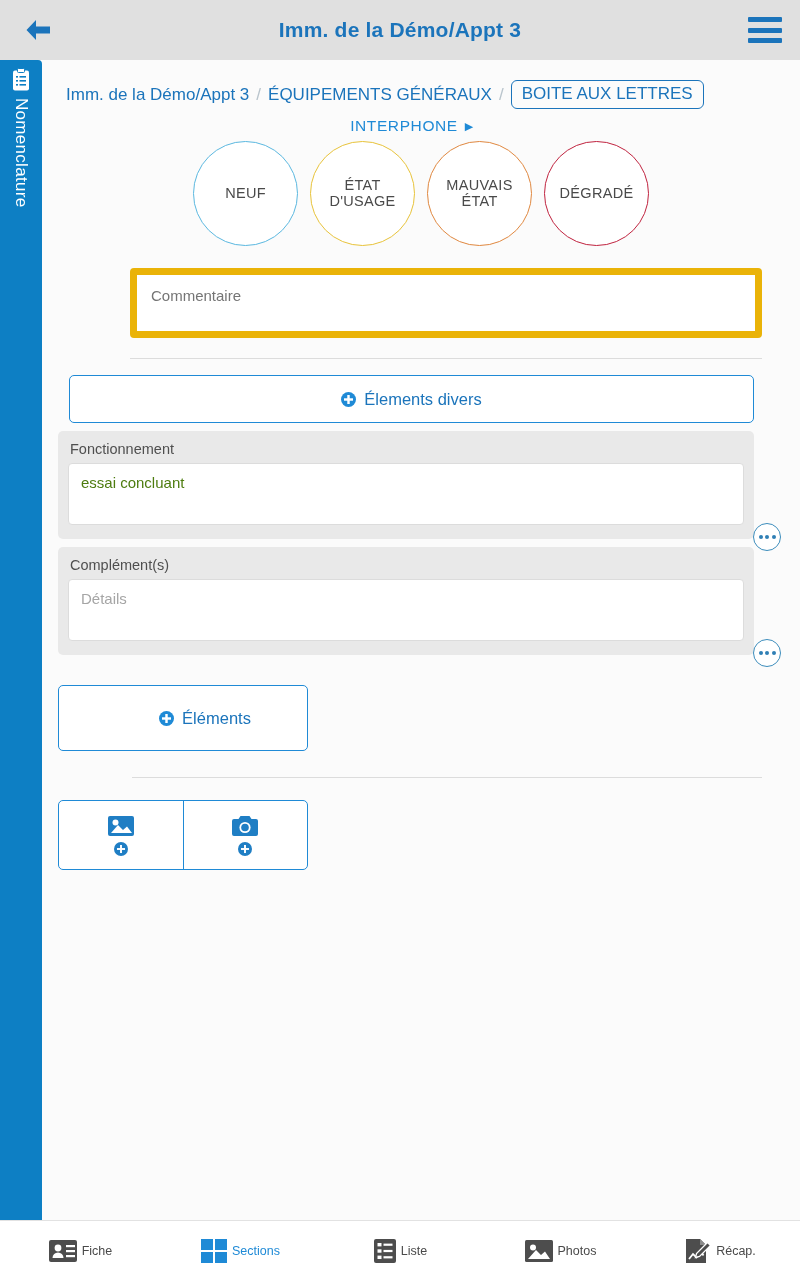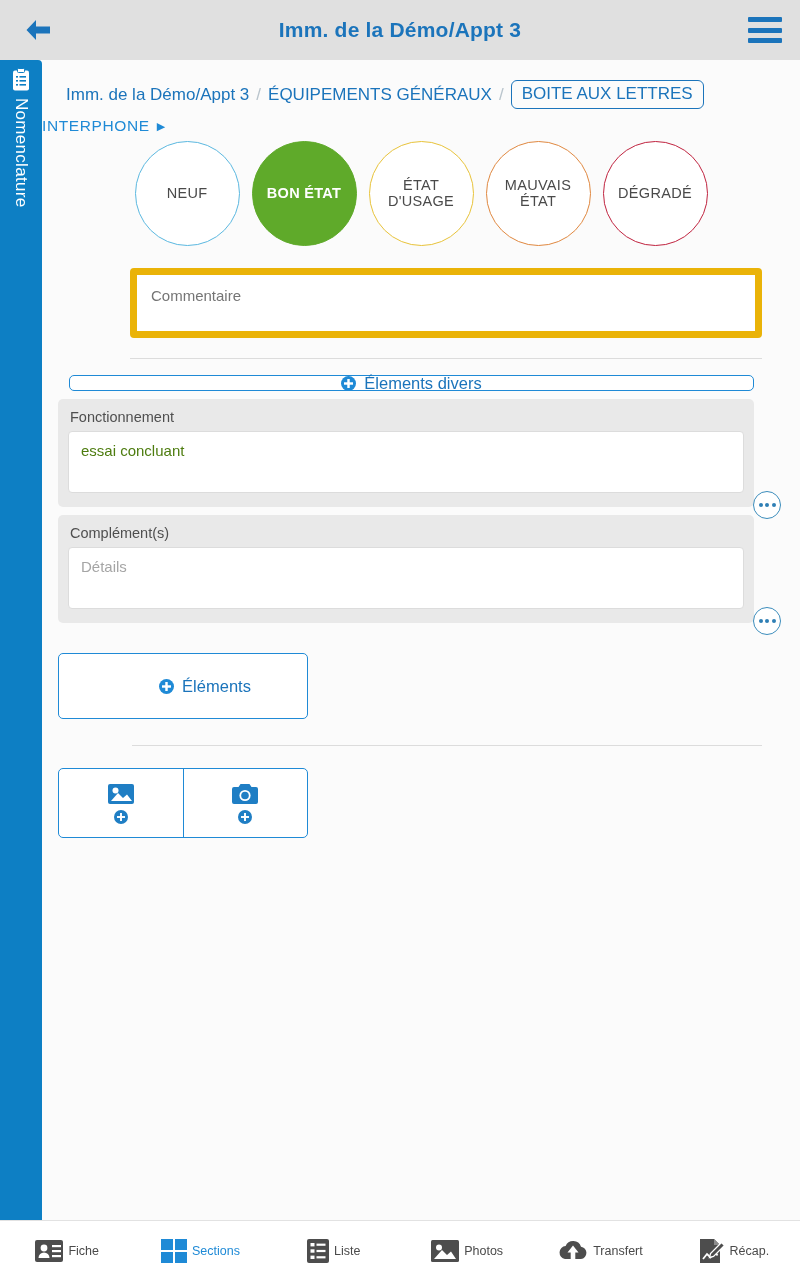--- a/index.html
+++ b/index.html
@@ -42,21 +42,21 @@
   .content { position: absolute; left: 42px; top: 60px; width: 758px; height: 1160px; background: #fbfbfb; }
 
   .breadcrumb { padding: 20px 0 0 24px; font-size: 17px; display: flex; align-items: center; gap: 7px; flex-wrap: nowrap; }
   .crumb { color: #1b74bb; cursor: pointer; white-space: nowrap; }
   .crumb-sep { color: #b9c4cc; }
   .crumb-current {
     color: #1b74bb; border: 1.5px solid #1b74bb; border-radius: 6px;
     padding: 3px 10px 4px; white-space: nowrap;
   }
 
-  .interphone-row { text-align: left; padding: 8px 18px 0 0; }
+  .interphone-row { text-align: center; padding: 8px 18px 0 0; }
   .interphone {
     color: #1f8ad6; font-size: 15.5px; letter-spacing: .6px; cursor: pointer;
     display: inline-flex; align-items: center; gap: 7px;
   }
   .interphone .tri { font-size: 11px; }
 
   
   .circles { display: flex; justify-content: center; align-items: flex-start; gap: 12px; margin-top: 6px; }
   .circle {
     width: 105px; height: 105px; border-radius: 50%;
@@ -75,21 +75,21 @@
     font-family: "Liberation Sans", sans-serif; resize: none; outline: none;
   }
   .divider { height: 1px; background: #dcdcdc; margin: 16px 38px 0 88px; }
 
   
   .outline-btn {
     border: 1px solid #1f8ad6; border-radius: 5px; background: #fff;
     color: #1b74bb; font-size: 16.5px; display: flex; align-items: center;
     justify-content: center; gap: 8px; cursor: pointer;
   }
-  .btn-divers { margin: 16px 46px 0 27px; height: 16px; justify-content: center; }
+  .btn-divers { margin: 16px 46px 0 27px; height: 48px; justify-content: center; }
   .plus-ico { width: 15px; height: 15px; flex: 0 0 auto; }
 
   
   .group { position: relative; margin: 8px 46px 0 16px; background: #e9e9e9; border-radius: 5px; padding: 8px 10px 10px; }
   .group-label { font-size: 14.5px; color: #4f4f4f; padding: 2px 2px 6px; }
   .group-input {
     width: 100%; height: 62px; background: #fff; border: 1px solid #dcdcdc;
     border-radius: 4px; padding: 10px 12px; font-size: 15px;
     font-family: "Liberation Sans", sans-serif; resize: none; outline: none; color: #4d7c0f;
   }
@@ -170,23 +170,20 @@
       <span class="interphone">
         <span>INTERPHONE</span>
         <span class="tri">▶</span>
       </span>
     </div>
 
     <div class="circles">
       <div class="circle" style="border-color:#5bb8e0">
         <span>NEUF</span>
       </div>
-      <div class="circle selected" style="border-color:#5faa2a;background:#5faa2a">
-        <span>BON ÉTAT</span>
-      </div>
       <div class="circle" style="border-color:#e8c33a">
         <span>ÉTAT D'USAGE</span>
       </div>
       <div class="circle" style="border-color:#e08840">
         <span>MAUVAIS ÉTAT</span>
       </div>
       <div class="circle" style="border-color:#c0233f">
         <span>DÉGRADÉ</span>
       </div>
     </div>
@@ -303,27 +300,20 @@
 
     <div class="nav-item">
       <svg width="30" height="26" viewBox="0 0 30 26">
         <rect x="1" y="2" width="28" height="22" rx="1.5" fill="#4d4d4d"></rect>
         <circle cx="9" cy="9.5" r="3" fill="#fff"></circle>
         <path d="M4 21 L12 12 L17 17 L21 13.5 L26 21 Z" fill="#fff"></path>
       </svg>
       <span class="nav-label">Photos</span>
     </div>
 
-    <div class="nav-item">
-      <svg width="32" height="26" viewBox="0 0 32 26">
-        <path d="M8 21 A6.5 6.5 0 0 1 8.6 8.1 A8.2 8.2 0 0 1 24 8.7 A6.2 6.2 0 0 1 24 21 Z" fill="#4d4d4d"></path>
-        <path d="M16 7.5 L21.5 14.5 L18.3 14.5 L18.3 21.5 L13.7 21.5 L13.7 14.5 L10.5 14.5 Z" fill="#fff"></path>
-      </svg>
-      <span class="nav-label">Transfert</span>
-    </div>
 
     <div class="nav-item">
       <svg width="28" height="26" viewBox="0 0 28 26">
         <path d="M2 1 L16 1 L22 7 L22 25 L2 25 Z" fill="#4d4d4d"></path>
         <path d="M16 1 L16 7 L22 7 Z" fill="#8c8c8c"></path>
         <path d="M5 21 L9 16 L12.5 19.5 L17 13.5 L19.5 17.5" stroke="#fff" stroke-width="1.8" fill="none"></path>
         <path d="M23.5 4.5 L26.5 7.5 L15.5 18.5 L11.5 19.5 L12.5 15.5 Z" fill="#4d4d4d" stroke="#fff" stroke-width="1.3"></path>
       </svg>
       <span class="nav-label">Récap.</span>
     </div>

